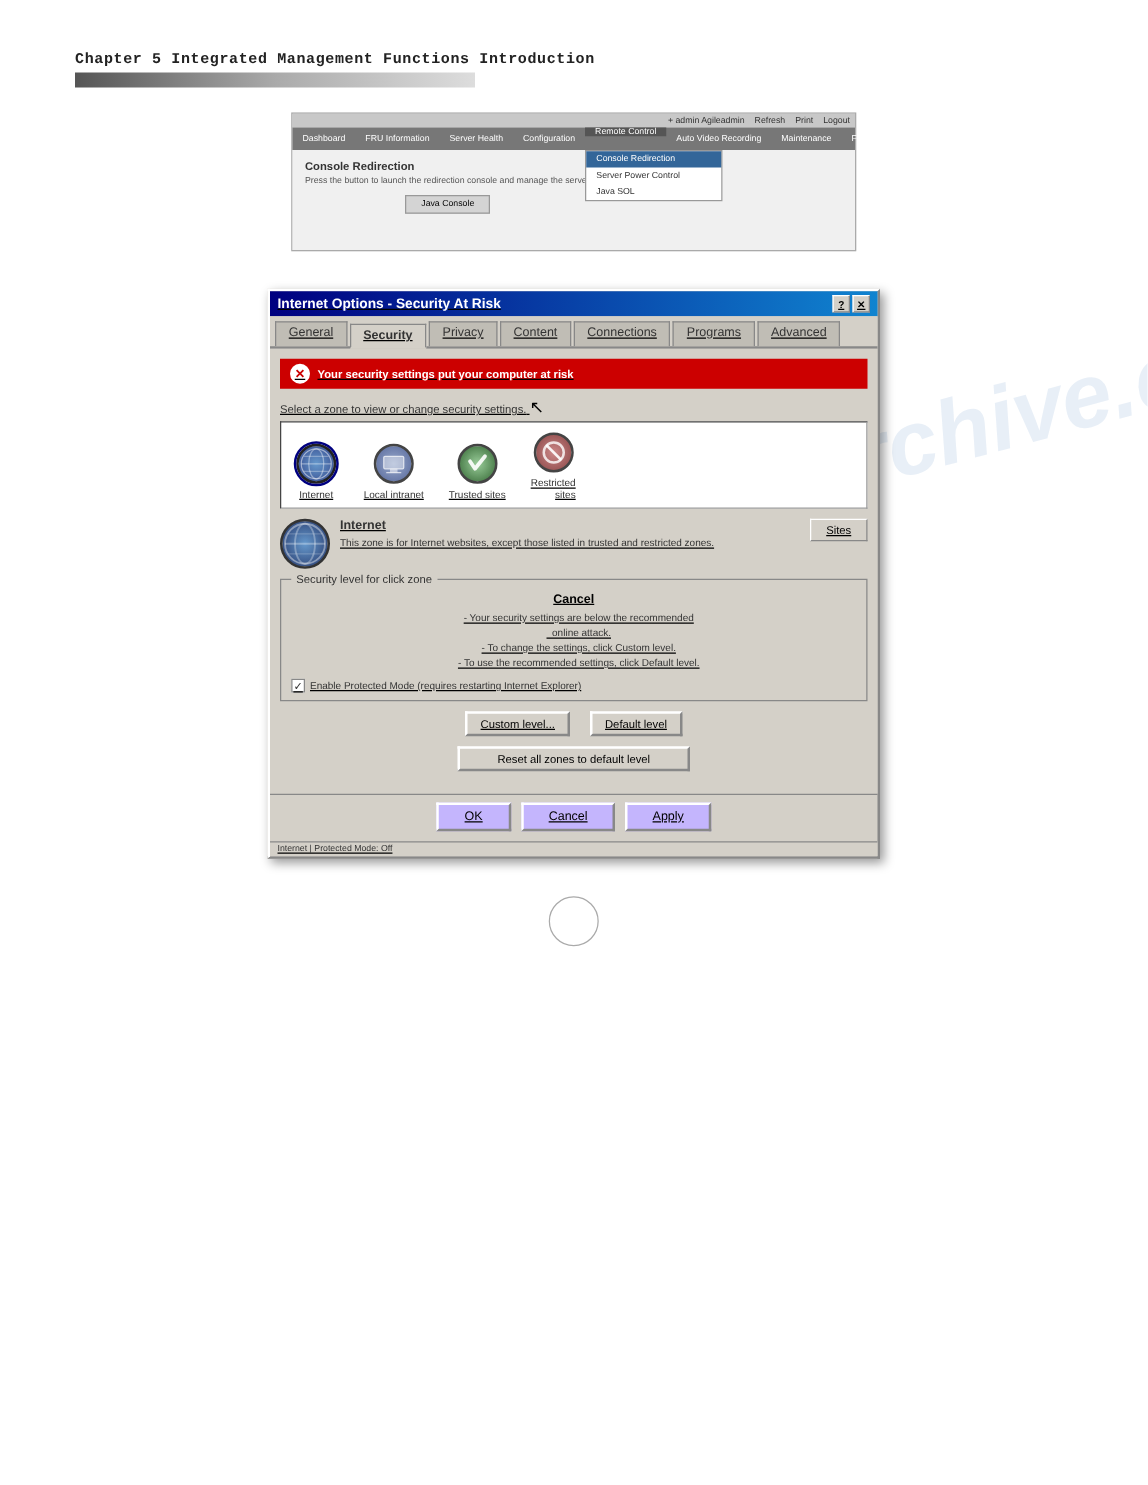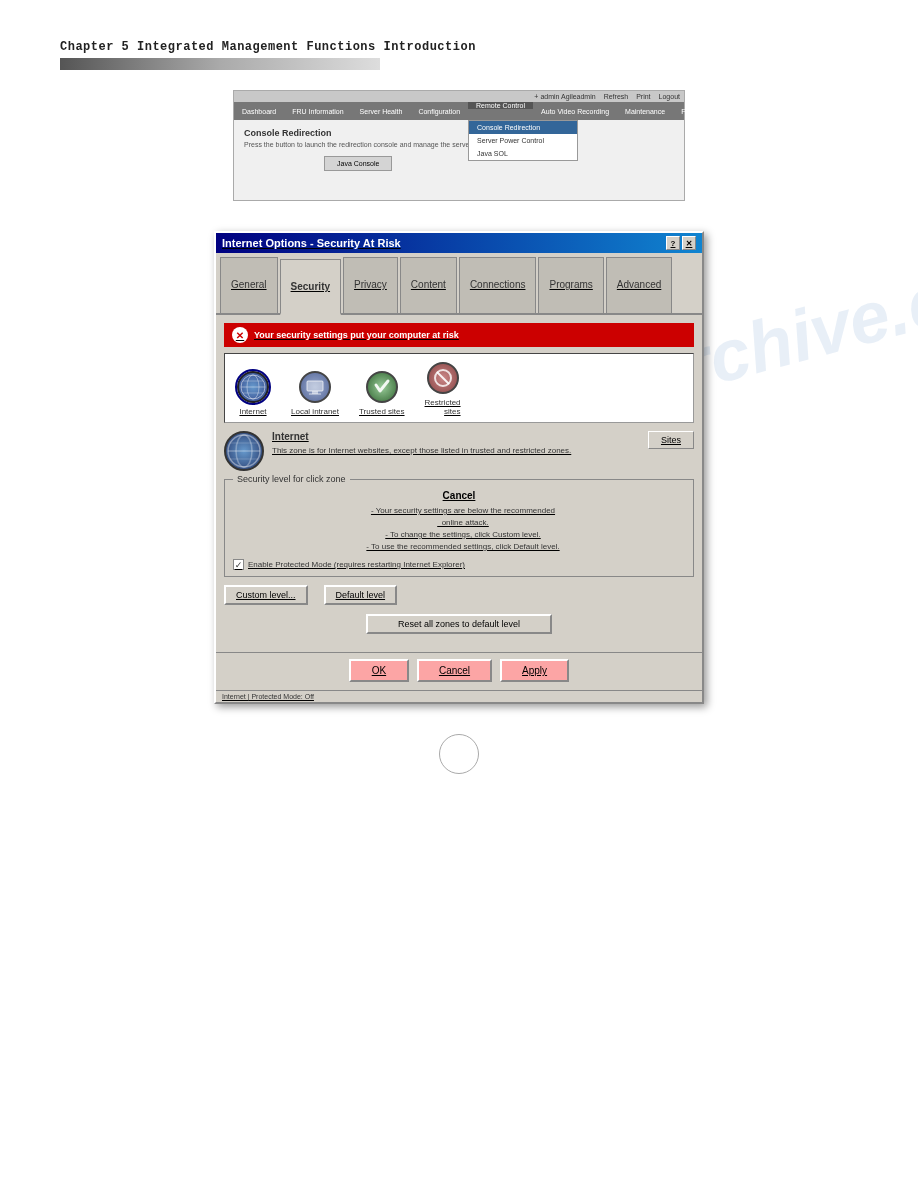--- a/index.html
+++ b/index.html
@@ -186,21 +186,21 @@
     }
 
     
     .dialog-tabs {
       display: flex;
       background: #d4d0c8;
       padding: 4px 4px 0 4px;
       border-bottom: 2px solid #888;
     }
     .dialog-tab {
-      padding: 21px 10px;
+      padding: 3px 10px;
       font-size: 10px;
       cursor: pointer;
       border: 1px solid #888;
       border-bottom: none;
       background: #c0bdb5;
       margin-right: 2px;
       color: #333;
     }
     .dialog-tab.active {
       background: #d4d0c8;
@@ -399,21 +399,21 @@
       display: flex;
       align-items: center;
       justify-content: center;
       font-size: 9px;
       flex-shrink: 0;
     }
 
     
     .security-level-btns {
       display: flex;
-      justify-content: flex-start;
+      justify-content: center;
       gap: 16px;
       margin-bottom: 8px;
     }
     .sec-btn {
       background: #d4d0c8;
       border: 2px solid #888;
       border-top: 2px solid #fff;
       border-left: 2px solid #fff;
       padding: 3px 10px;
       font-size: 9px;
@@ -437,21 +437,21 @@
 
     
     .dialog-footer {
       display: flex;
       justify-content: center;
       gap: 8px;
       padding: 6px 8px 8px 8px;
       border-top: 1px solid #888;
     }
     .footer-btn {
-      background: #fca5a5;
+      background: #c4b5fd;
       border: 2px solid #888;
       border-top: 2px solid #fff;
       border-left: 2px solid #fff;
       padding: 4px 20px;
       font-size: 10px;
       cursor: pointer;
       min-width: 60px;
       text-align: center;
     }
 
@@ -550,20 +550,24 @@
     <div class="dialog-tab">Advanced</div>
   </div>
 
   <div class="dialog-body">
 
     <div class="warning-banner">
       <div class="warning-icon">✕</div>
       <span>Your security settings put your computer at risk</span>
     </div>
 
+    <div class="zone-select-label">
+      <span>Select a zone to view or change security settings.</span>
+      <span class="cursor-pointer">↖</span>
+    </div>
 
     <div class="zone-icons-row">
 
       <div class="zone-item selected">
         <div class="zone-icon">
           <div class="zone-icon-inner zone-icon-internet">
             <svg width="28" height="28" viewBox="0 0 28 28">
               <circle cx="14" cy="14" r="12" fill="none" stroke="rgba(255,255,255,0.5)" stroke-width="1"></circle>
               <ellipse cx="14" cy="14" rx="6" ry="12" fill="none" stroke="rgba(255,255,255,0.4)" stroke-width="1"></ellipse>
               <line x1="2" y1="14" x2="26" y2="14" stroke="rgba(255,255,255,0.4)" stroke-width="1"></line>

